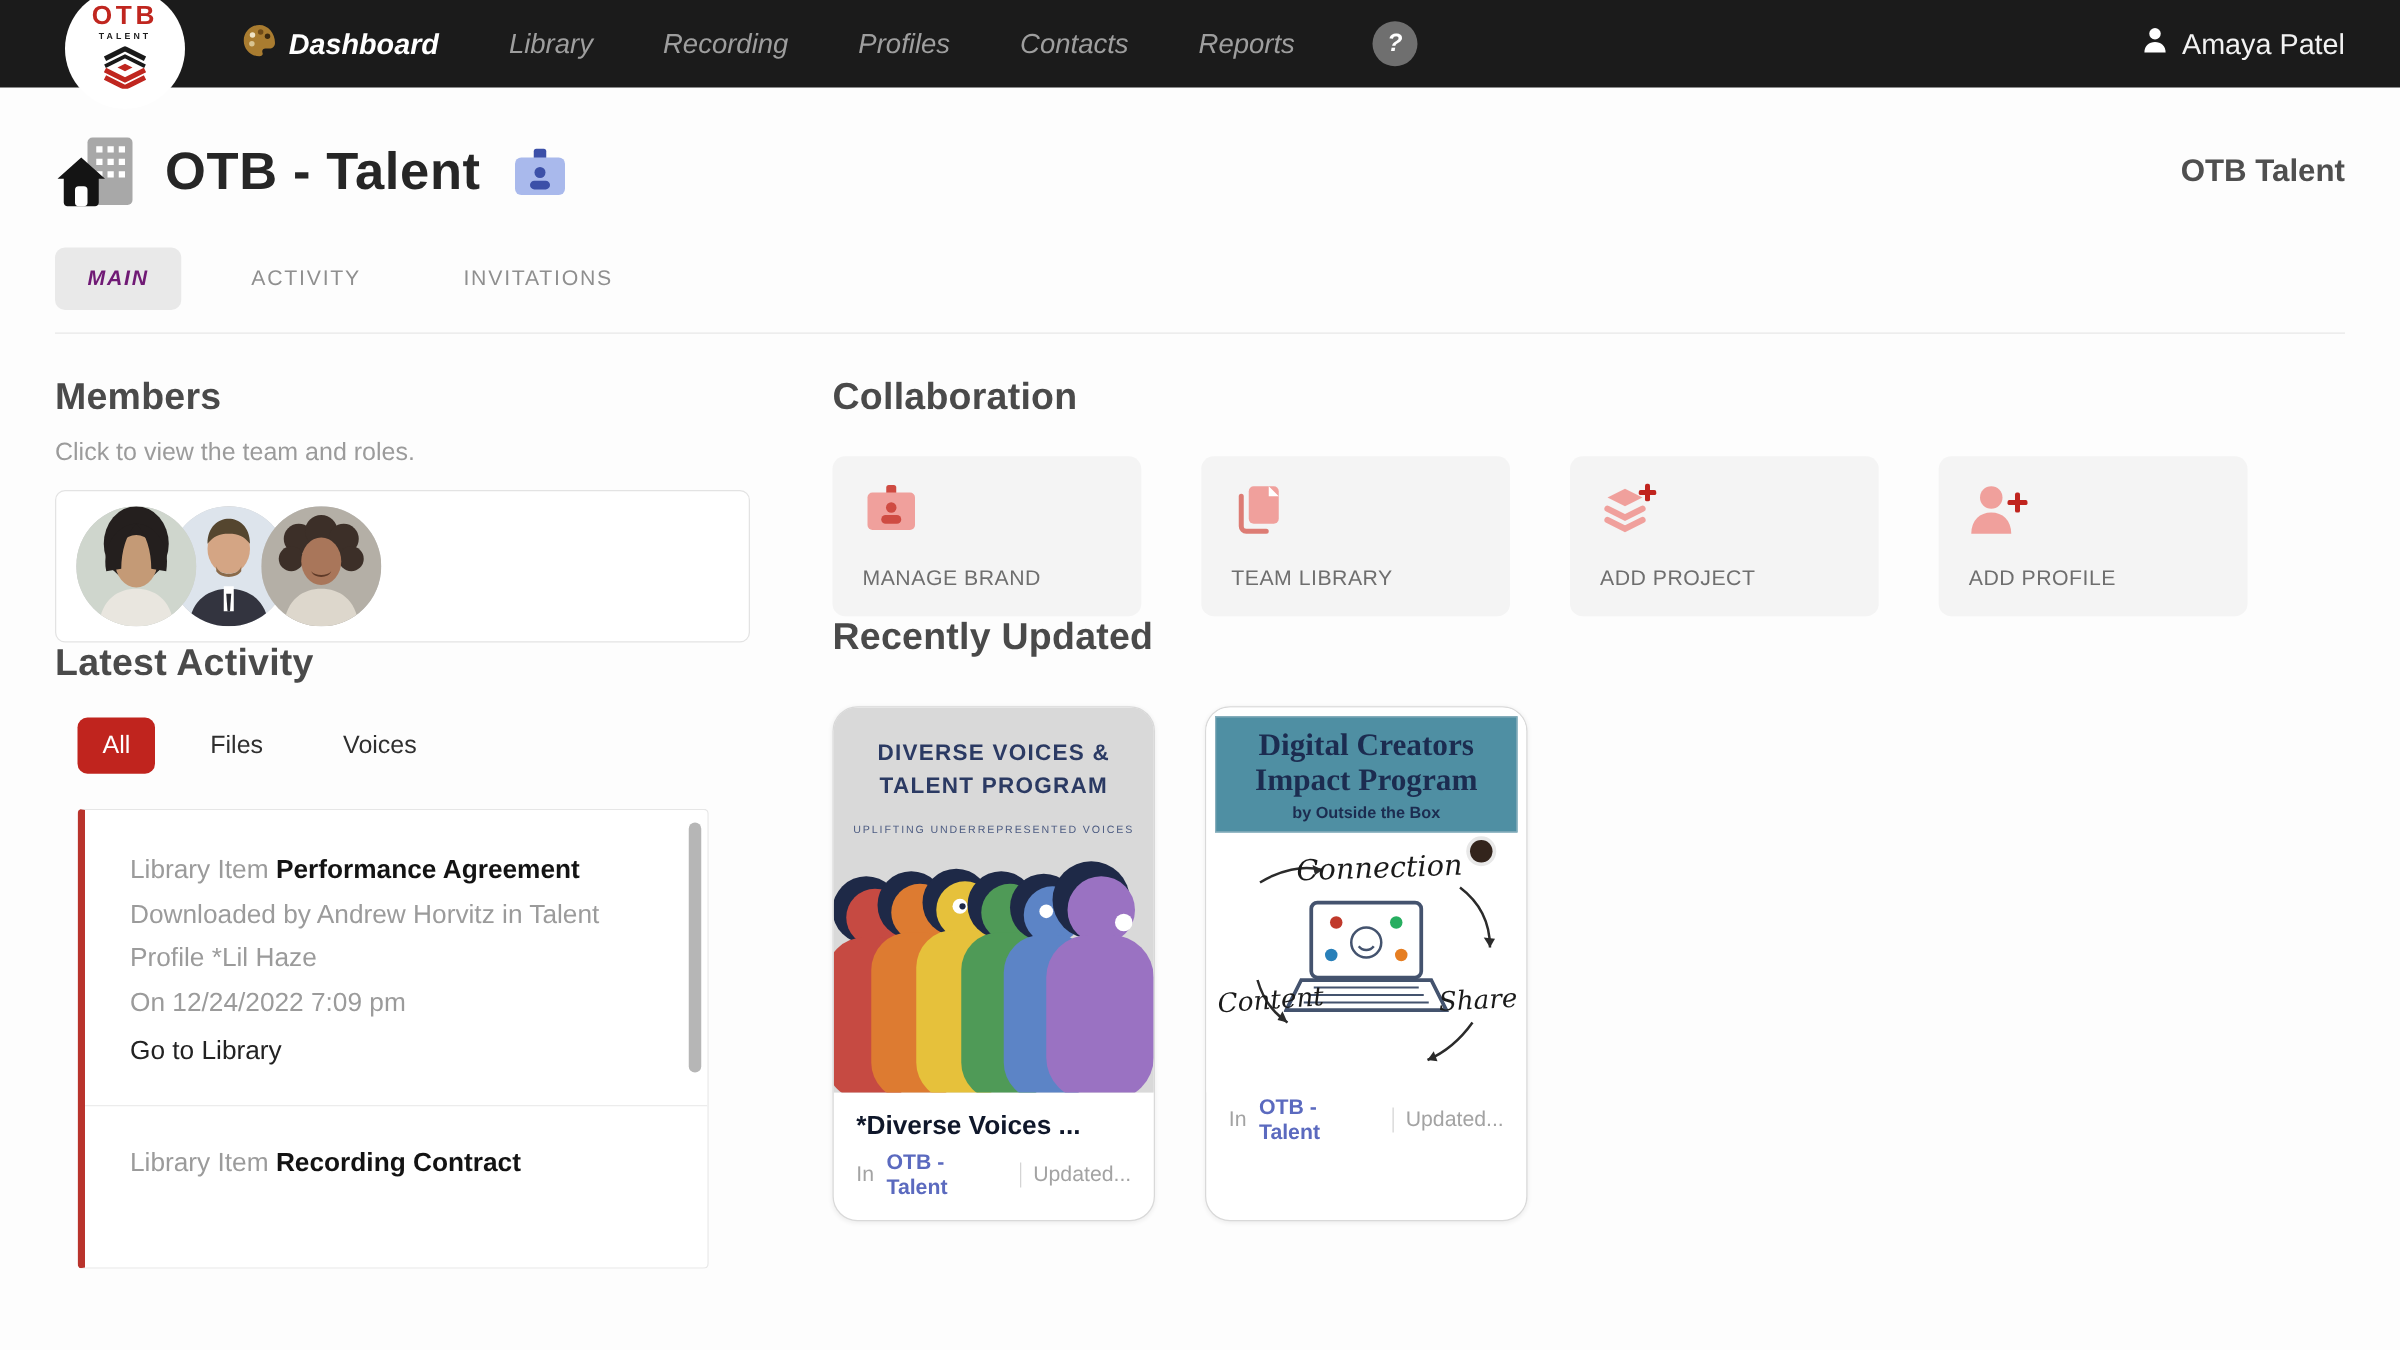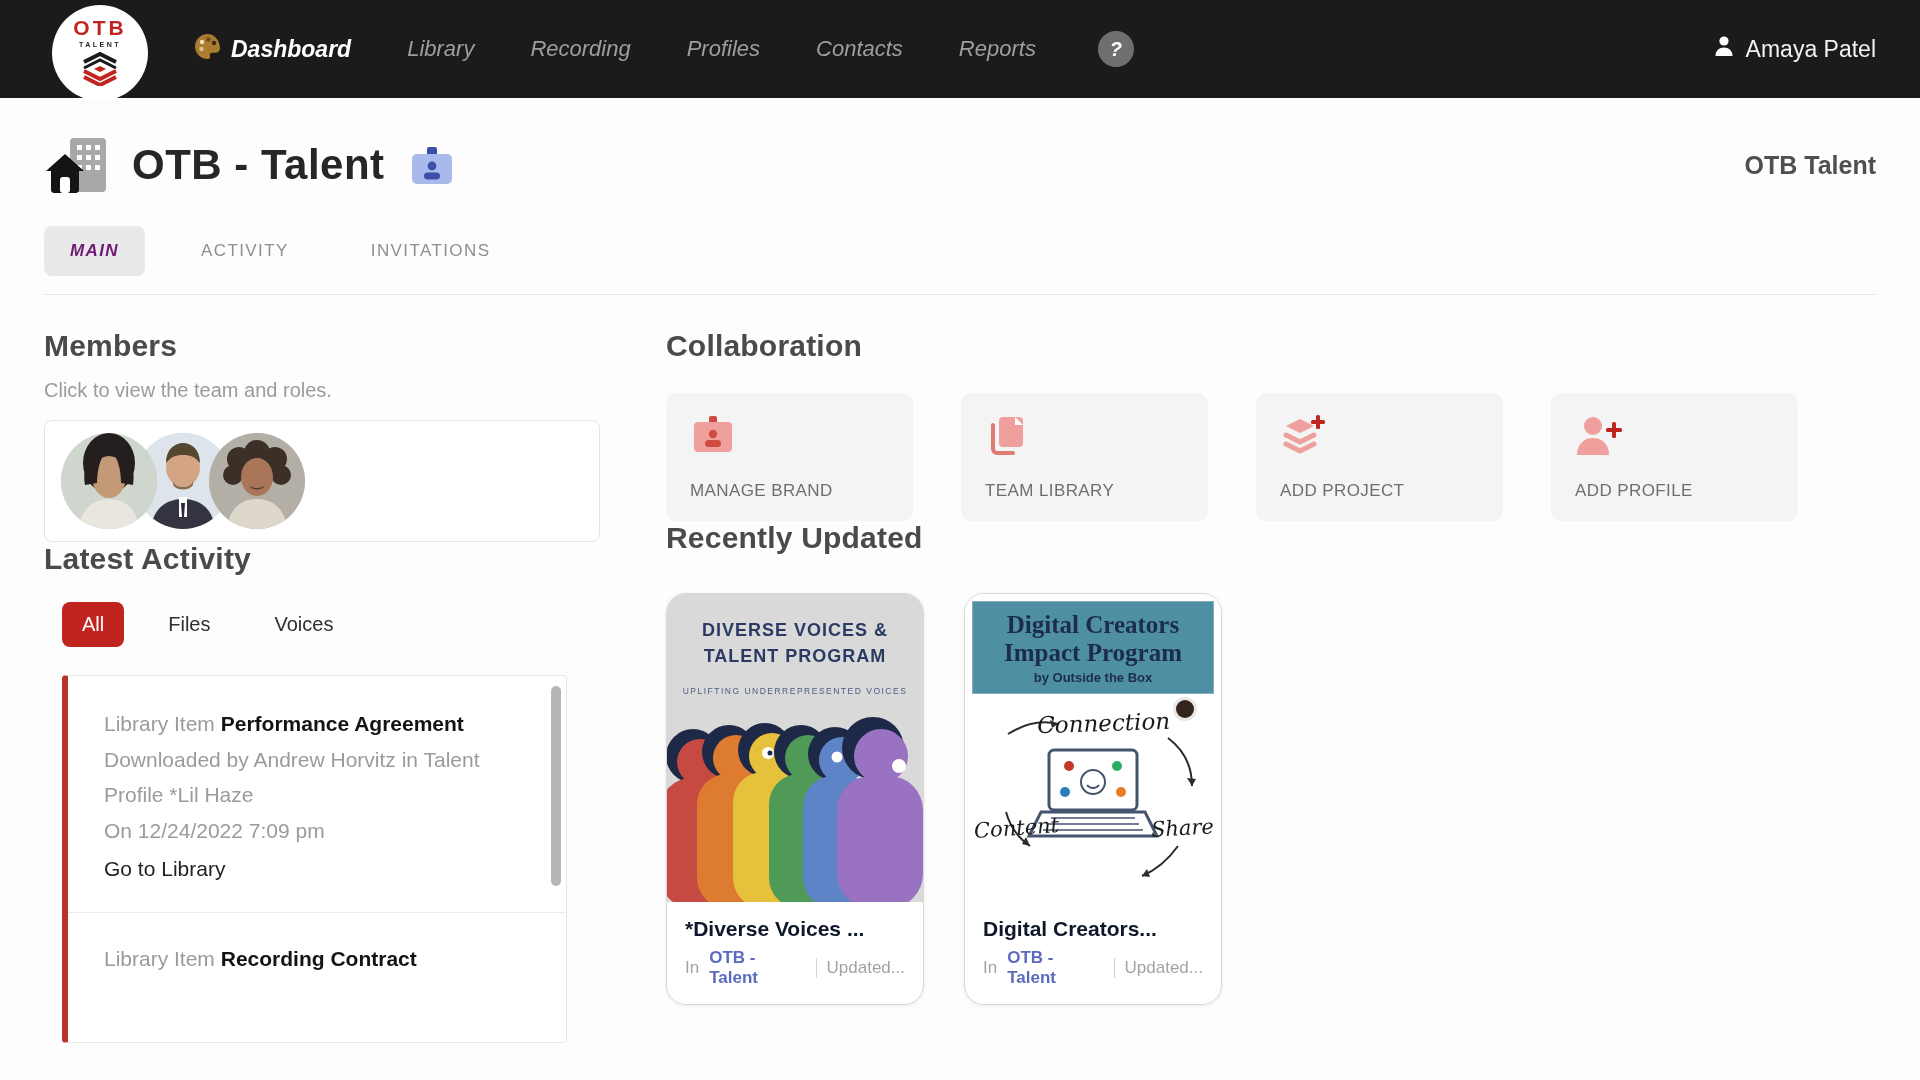--- a/index.html
+++ b/index.html
@@ -5,21 +5,21 @@
   * { box-sizing: border-box; }
   html,body { margin:0; padding:0; }
   body {
     width:1920px; height:1080px; overflow:hidden;
     font-family:"Liberation Sans", sans-serif;
     background:#fdfdfd; color:#2b2b2b;
   }
 
   
   .nav {
-    height:98px; background:#1b1b1b; display:flex; align-items:center;
+    height:70px; background:#1b1b1b; display:flex; align-items:center;
     padding-right:44px; position:relative; z-index:10;
   }
   .logo {
     width:96px; height:96px; border-radius:50%; background:#fff;
     margin:8px 0 0 52px; flex:none; display:flex; flex-direction:column;
     align-items:center; justify-content:center; cursor:pointer;
   }
   .logo-otb { color:#c0261f; font-weight:bold; font-size:21px; letter-spacing:3px; line-height:1; }
   .logo-talent { color:#1d1d1d; font-weight:bold; font-size:7px; letter-spacing:2.5px; margin:3px 0 4px; }
   .nav-items { display:flex; align-items:center; gap:56px; margin-left:46px;font-style:italic; }
@@ -421,21 +421,20 @@
                   <circle cx="38" cy="44" r="5" fill="#2980b9"></circle>
                     <circle cx="94" cy="44" r="5" fill="#e67e22"></circle>
                   <path d="M14 64 L118 64 L130 88 L2 88 Z" fill="#ffffff" stroke="#44536e" stroke-width="3"></path>
                   <path d="M24 70 L108 70 M20 76 L112 76 M16 82 L116 82" stroke="#44536e" stroke-width="1.5"></path>
                 </svg>
               </span>
               <span class="c2-word left">Content</span>
               <span class="c2-word right">Share</span>
             </div>
           </div>
-          <div class="recent-card-title">Digital Creators...</div>
           <div class="recent-meta">
             <span class="meta-muted">In</span>
             <span class="meta-link">OTB - Talent</span>
             <span class="meta-sep"></span>
             <span class="meta-muted">Updated...</span>
           </div>
         </div>
 
       </div>
     </div>

